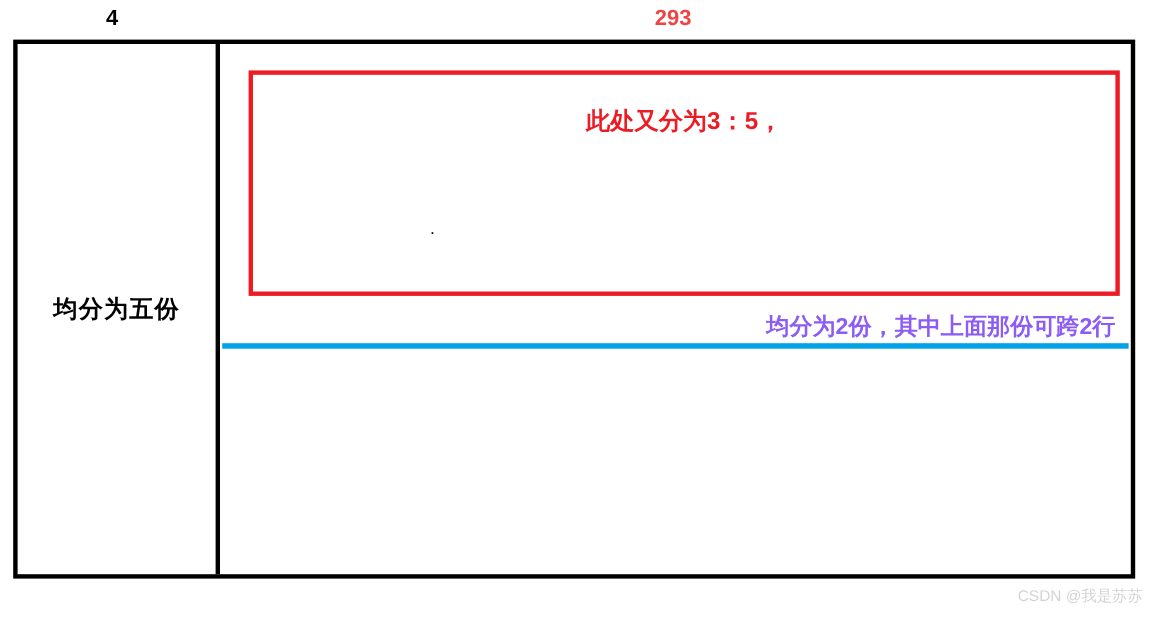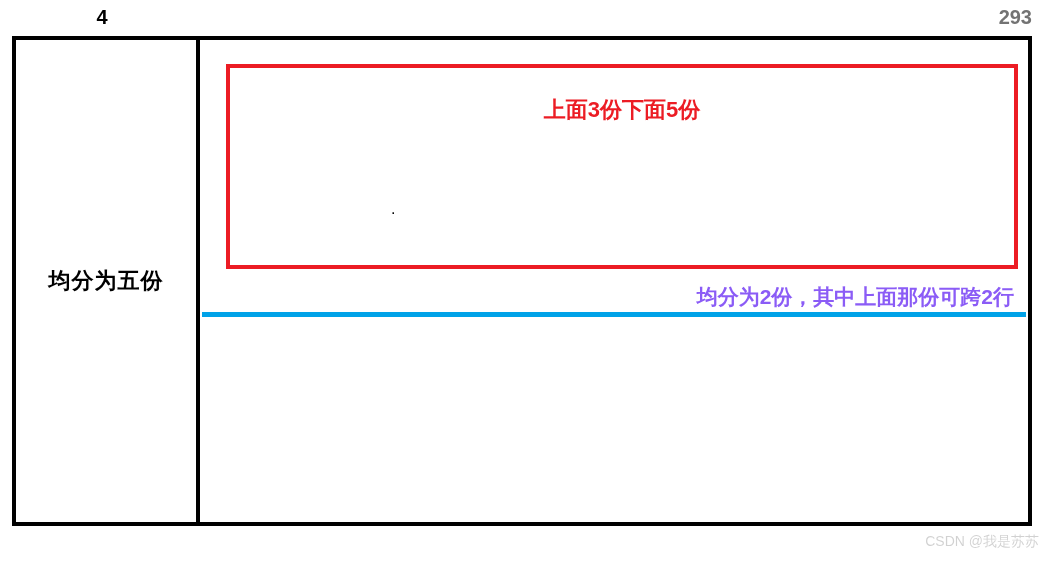--- a/index.html
+++ b/index.html
@@ -26,24 +26,24 @@
     text-align: center;
     font-size: 20px;
     font-weight: 700;
     color: #000;
     top: 6px;
   }
   .header-right {
     position: absolute;
     left: 180px;
     right: 0;
-    text-align: right;
+    text-align: center;
     font-size: 20px;
     font-weight: 700;
-    color: #737373;
+    color: #ef4444;
     top: 6px;
   }
   .outer-box {
     position: absolute;
     left: 12px;
     top: 36px;
     width: 1020px;
     height: 490px;
     border: 4px solid #000;
   }
@@ -129,21 +129,21 @@
   <div class="header-right">293</div>
 </div>
 
 <div class="outer-box">
   <div class="divider-v"></div>
 
   <div class="left-label">均分为五份</div>
 
   <div class="red-box">
     <div class="red-text">
-      <div>上面3份下面5份</div>
+      <div>此处又分为3：5，</div>
     </div>
   </div>
 
   <div class="mark-dot">.</div>
 
   <div class="blue-text">均分为2份，其中上面那份可跨2行</div>
   <div class="blue-line"></div>
 </div>
 
 <div class="watermark">CSDN @我是苏苏</div>

